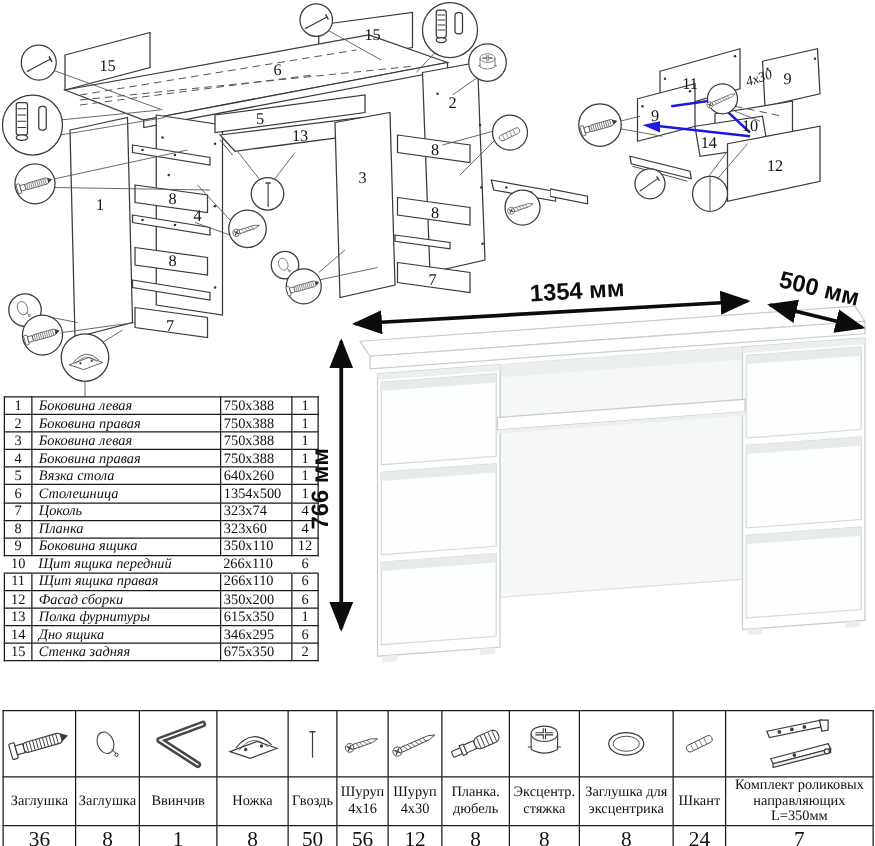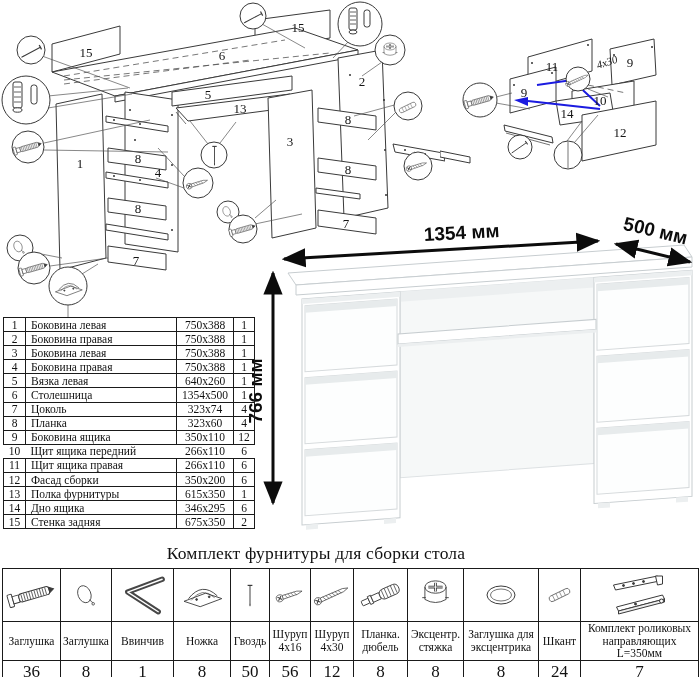--- a/index.html
+++ b/index.html
@@ -22,22 +22,22 @@
   .desk-recess{fill:#f6f8f8;stroke:#dde1e3;stroke-width:1;}
   .drawer{fill:#fdfefe;stroke:#d6dadc;stroke-width:1;}
   .groove{fill:#e7ebec;}
   .dim{stroke:#0c0c0c;stroke-width:3;fill:none;}
   .dimtext{font-family:"Liberation Sans",sans-serif;font-weight:700;font-size:19px;fill:#0c0c0c;}
   
   #parts-table{position:absolute;left:3px;top:317px;border-collapse:collapse;}
   #parts-table td{border:1px solid #1a1a1a;font-size:11.5px;line-height:1.05;height:13.1px;
       padding:0 2px;white-space:nowrap;}
   #parts-table td.n{width:17px;text-align:center;}
-  #parts-table td.name{width:143px;padding-left:5px;}
-  #parts-table td.size{width:52px;text-align:center;}
+  #parts-table td.name{width:143px;padding-left:5px;font-style:italic;}
+  #parts-table td.size{width:52px;text-align:left;}
   #parts-table td.qty{width:16px;text-align:center;}
   #parts-table tr:nth-child(10) td{border-left:none;border-right:none;}
   
   #hw-title{position:absolute;left:0;top:543px;width:632px;text-align:center;
       font-size:17.5px;letter-spacing:.2px;}
   #hw-table{position:absolute;left:2px;top:568px;border-collapse:collapse;table-layout:fixed;}
   #hw-table td{border:1.4px solid #1a1a1a;text-align:center;vertical-align:middle;padding:0 1px;}
   #hw-table tr.icons td{height:52px;}
   #hw-table tr.names td{height:33px;font-size:11.5px;line-height:1.1;}
   #hw-table tr.counts td{height:23px;font-size:17px;}
@@ -446,21 +446,21 @@
 
         <tr>
           <td class="n">4</td>
           <td class="name">Боковина правая</td>
           <td class="size">750x388</td>
           <td class="qty">1</td>
         </tr>
 
         <tr>
           <td class="n">5</td>
-          <td class="name">Вязка левая</td>
+          <td class="name">Вязка стола</td>
           <td class="size">640x260</td>
           <td class="qty">1</td>
         </tr>
 
         <tr>
           <td class="n">6</td>
           <td class="name">Столешница</td>
           <td class="size">1354x500</td>
           <td class="qty">1</td>
         </tr>
@@ -524,21 +524,20 @@
         <tr>
           <td class="n">15</td>
           <td class="name">Стенка задняя</td>
           <td class="size">675x350</td>
           <td class="qty">2</td>
         </tr>
 
     </tbody>
   </table>
 
-  <div id="hw-title">Комплект фурнитуры для сборки стола</div>
 
   <table id="hw-table">
     <colgroup>
       <col style="width:58px">
         <col style="width:51px">
         <col style="width:62px">
         <col style="width:57px">
       <col style="width:39px">
         <col style="width:41px">
         <col style="width:43px">

